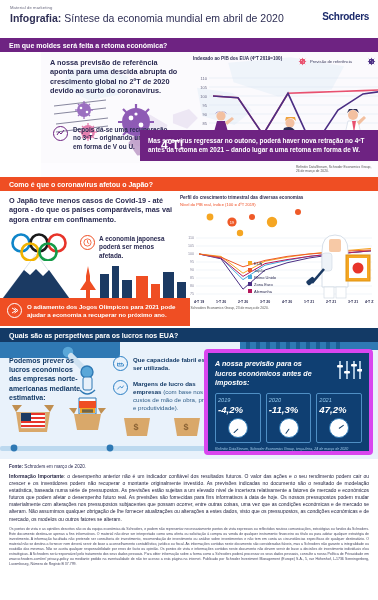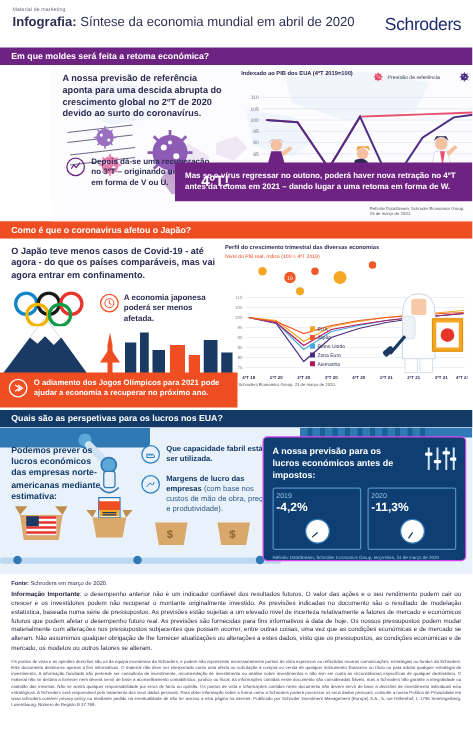--- a/index.html
+++ b/index.html
@@ -8,21 +8,21 @@
     font-family:"Liberation Sans",sans-serif;color:#2b2b52;
     -webkit-font-smoothing:antialiased;
   }
   .page{position:relative;width:378px;height:600px;}
 
   
   .hdr{padding:5px 10px 14px 10px;position:relative;}
   .hdr .kicker{font-size:4.2px;color:#6b6b80;letter-spacing:.1px;}
   .hdr .title{font-size:10.5px;margin-top:2px;color:#2f2f55;}
   .hdr .title b{font-weight:bold;}
-  .brand{position:absolute;right:9px;top:11px;font-size:14px;font-weight:normal;color:#1b2a6b;letter-spacing:-.3px;}
+  .brand{position:absolute;right:9px;top:11px;font-size:10px;font-weight:bold;color:#1b2a6b;letter-spacing:-.3px;}
 
   
   .bar{height:14px;display:flex;align-items:center;padding:0 9px;font-size:7px;font-weight:bold;color:#fff;}
   .bar.purple{background:#6e2382;}
   .bar.orange{background:#ef4e23;}
   .bar.navy{background:#133a66;}
 
   
   .sec1{position:relative;height:125px;background:#fdfcff;overflow:hidden;margin-left:41px;}
   .s1map{position:absolute;inset:0;opacity:.5;}
@@ -55,21 +55,21 @@
   .s2note .t{font-size:6.4px;font-weight:bold;line-height:1.32;}
   .s2chart{position:absolute;left:180px;top:4px;right:2px;z-index:4;}
 
   
   .sec3{position:relative;height:117px;background:#e9f2fb;overflow:hidden;}
   .s3l{position:absolute;left:9px;top:14px;width:72px;font-size:7px;font-weight:bold;line-height:1.32;color:#133a66;z-index:5;}
   .s3mid{position:absolute;left:113px;top:14px;width:108px;z-index:5;}
   .s3item{display:flex;gap:5px;margin-bottom:8px;}
   .s3item .t{font-size:6.1px;font-weight:bold;line-height:1.32;color:#133a66;}
   .s3item .t span{font-weight:normal;color:#2e5d88;}
-  .s3panel{position:absolute;right:5px;top:7px;width:147px;background:#0f3f72;border:1px solid #d946ef;border-radius:4px;padding:6px 7px 0 7px;z-index:6;}
+  .s3panel{position:absolute;right:5px;top:7px;width:147px;background:#0f3f72;border:4px solid #d946ef;border-radius:4px;padding:6px 7px 0 7px;z-index:6;font-style:italic;}
   .s3ptitle{color:#fff;font-size:7.2px;font-weight:bold;line-height:1.32;width:100px;}
   .cards{display:flex;gap:5px;margin-top:5px;}
   .card{flex:1;border:1px solid #4f8fc4;border-radius:2px;padding:3px 2px 4px 2px;text-align:left;}
   .cyear{color:#8fc4e8;font-size:5.6px;}
   .cval{color:#fff;font-size:9.6px;font-weight:bold;margin-top:1px;}
   .gauge{width:18px;height:18px;border-radius:50%;background:#fff;margin:3px auto 0 auto;border:1.6px solid #2f79b4;position:relative;}
   .gauge::after{content:"";position:absolute;left:50%;top:50%;width:6px;height:1.4px;background:#123b63;transform-origin:left center;border-radius:1px;}
   .g1::after{transform:rotate(138deg);}
   .g2::after{transform:rotate(125deg);}
   .g3::after{transform:rotate(-36deg);}
@@ -561,20 +561,25 @@
         <div class="card">
           <div class="cyear">2019</div>
           <div class="cval">-4,2%</div>
           <div class="gauge g1"></div>
         </div>
         <div class="card">
           <div class="cyear">2020</div>
           <div class="cval">-11,3%</div>
           <div class="gauge g2"></div>
         </div>
+        <div class="card">
+          <div class="cyear">2021</div>
+          <div class="cval">47,2%</div>
+          <div class="gauge g3"></div>
+        </div>
       </div>
       <div class="s3src">Refinitiv DataStream, Schroder Economics Group, terça-feira, 24 de março de 2020</div>
     </div>
   </div>
 
   <div class="foot">
     <div class="fsrc">
       <b>Fonte:</b><span> Schroders em março de 2020.</span>
     </div>
     <div class="fimp">

